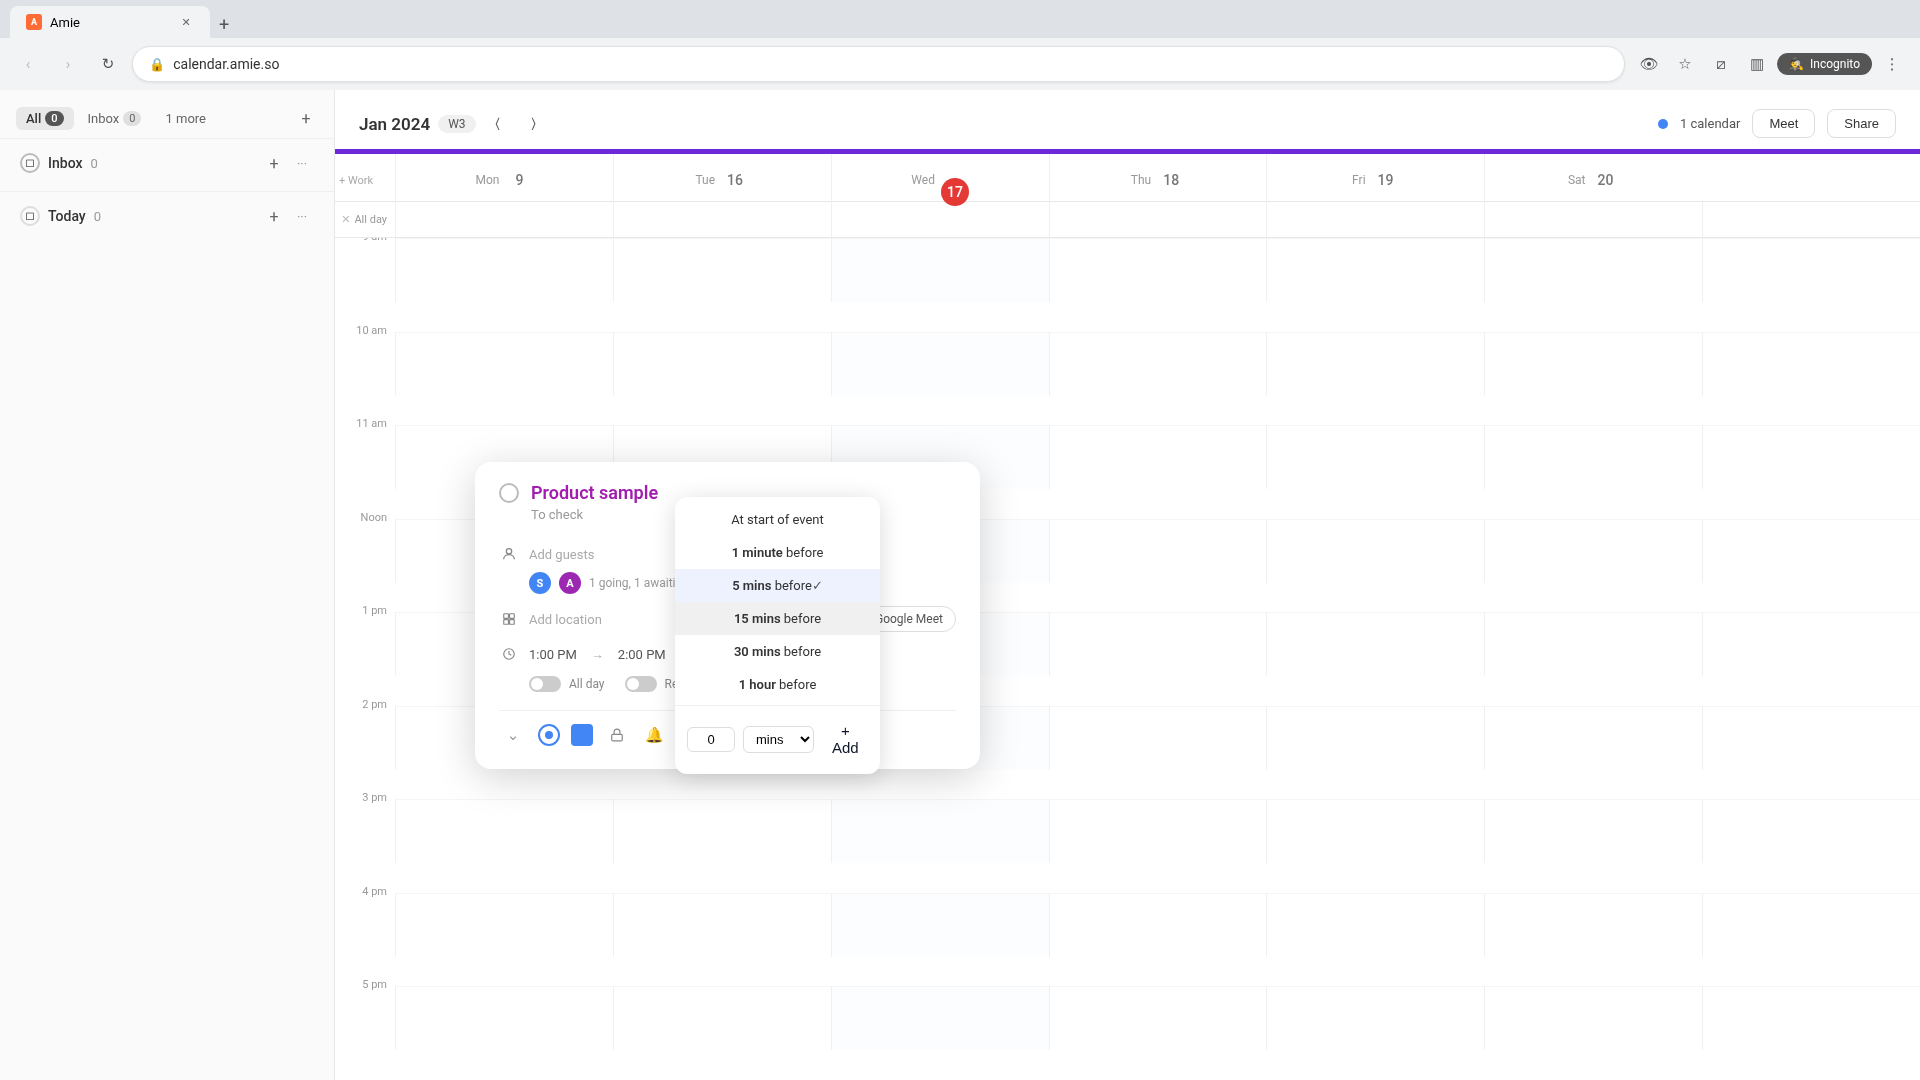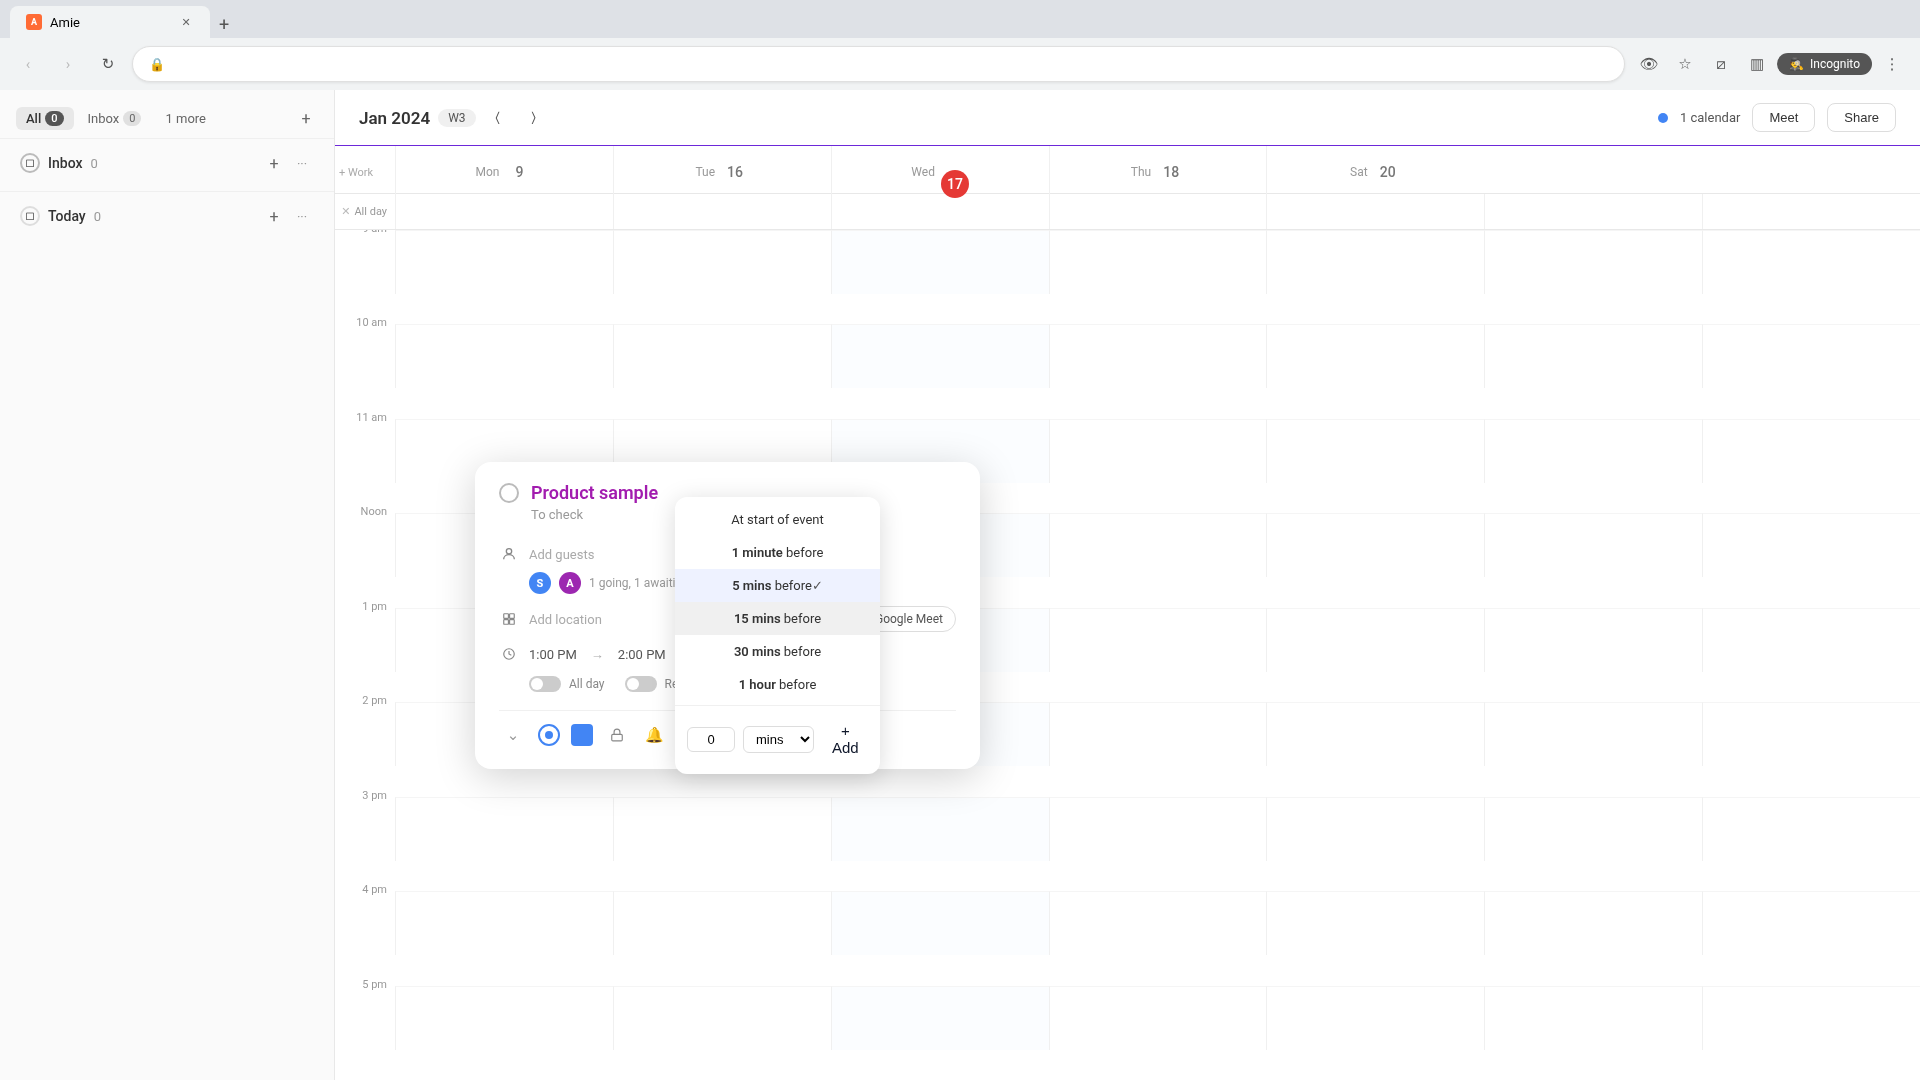--- a/index.html
+++ b/index.html
@@ -211,22 +211,23 @@
     .main-content {
       flex: 1;
       display: flex;
       flex-direction: column;
     }
     .calendar-header {
       height: 56px;
       display: flex;
       align-items: center;
       padding: 0 24px;
-      border-bottom: 1px solid #6d28d9;
+      border-bottom: 5px solid #6d28d9;
       gap: 16px;
+      margin-top: 8px;
     }
     .cal-nav {
       display: flex;
       align-items: center;
       gap: 8px;
     }
     .cal-title { font-size: 17px; font-weight: 600; color: #333; }
     .cal-week-badge {
       background: #f0f0f0;
       border-radius: 12px;
@@ -576,20 +577,21 @@
       <div class="tab-close">✕</div>
     </div>
     <div class="new-tab-btn">+</div>
   </div>
   <div class="browser-toolbar">
     <div class="nav-btn disabled">‹</div>
     <div class="nav-btn disabled">›</div>
     <div class="nav-btn">↻</div>
     <div class="address-bar">
       <span class="address-lock">🔒</span>
+      <span class="address-text">calendar.amie.so</span>
     </div>
     <div class="toolbar-actions">
       <div class="toolbar-action-btn">👁</div>
       <div class="toolbar-action-btn">☆</div>
       <div class="toolbar-action-btn">⧄</div>
       <div class="toolbar-action-btn">▥</div>
       <div class="incognito-badge">
         <span>🕵</span>
         <span>Incognito</span>
       </div>
@@ -674,20 +676,24 @@
         </div>
         <div class="day-header-cell">
           <span class="day-label">Wed</span>
           <div class="day-number today">17</div>
         </div>
         <div class="day-header-cell">
           <span class="day-label">Thu</span>
           <div class="day-number">18</div>
         </div>
         <div class="day-header-cell">
+          <span class="day-label">Fri</span>
+          <div class="day-number">19</div>
+        </div>
+        <div class="day-header-cell">
           <span class="day-label">Sat</span>
           <div class="day-number">20</div>
         </div>
       </div>
 
       <div class="all-day-row">
         <div style="display:flex; align-items:center; justify-content:flex-end; padding-right:8px; gap:4px;">
           <span style="font-size:11px; color:#bbb;">✕</span>
           <span class="all-day-label" style="padding:0; font-size:11px; color:#999;">All day</span>
         </div>

